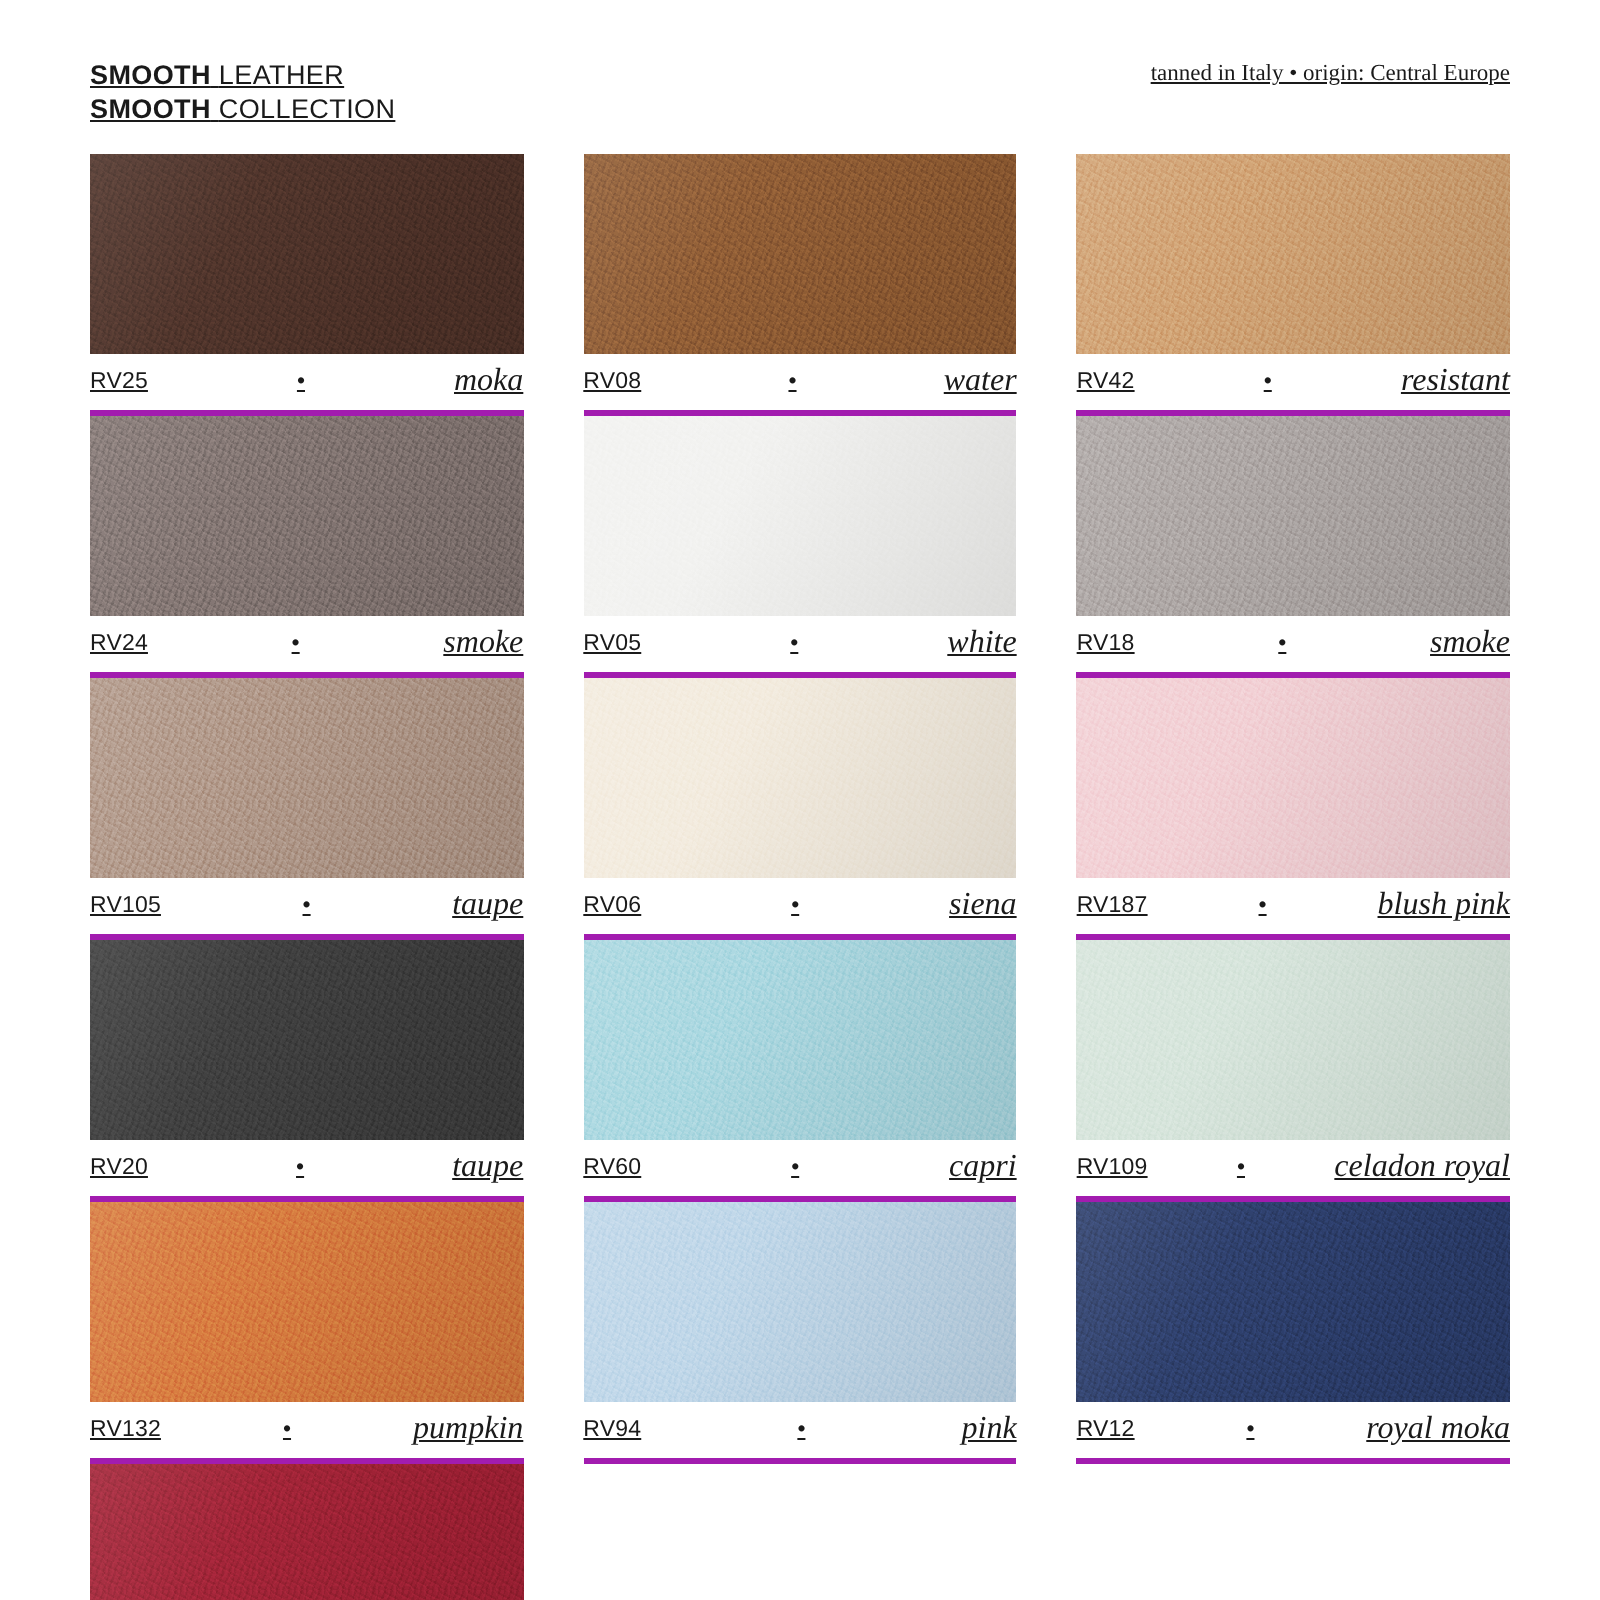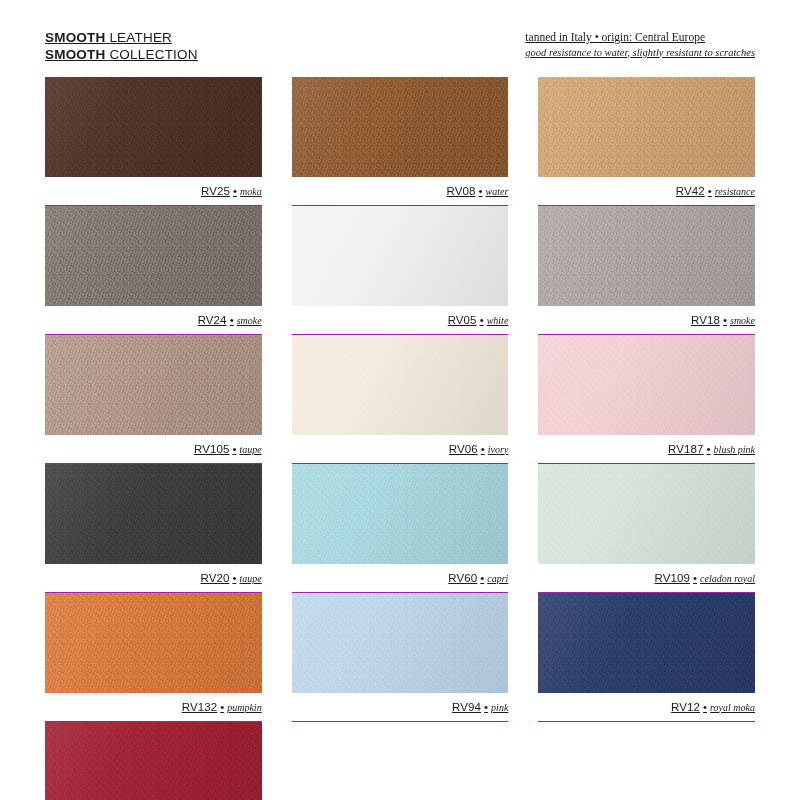--- a/index.html
+++ b/index.html
@@ -90,38 +90,38 @@
   }
   .swatch .sheen {
     position: absolute;
     inset: 0;
     background: linear-gradient(118deg, rgba(255,255,255,0.10) 0%, rgba(255,255,255,0.02) 34%, rgba(0,0,0,0.05) 72%, rgba(0,0,0,0.09) 100%);
   }
   .caption {
     height: 28px;
     display: flex;
     align-items: center;
-    justify-content: flex-end;
-    border-bottom: 1px solid #a21caf;
+    justify-content: space-between;
+    border-bottom: 3px solid #a21caf;
     white-space: nowrap;
   }
   .code {
     font-family: "Liberation Sans", sans-serif;
     font-size: 11.5px;
     letter-spacing: 0.1px;
   }
   .sep {
     font-family: "Liberation Sans", sans-serif;
     font-size: 11.5px;
     padding: 0 3px;
   }
   .name {
     font-family: "Liberation Serif", serif;
     font-style: italic;
-    font-size: 10px;
+    font-size: 16px;
   }
   .cell.empty .swatch,
   .cell.empty .caption {
     visibility: hidden;
     border-bottom: none;
   }
 </style>
 </head>
 <body>
 
@@ -133,21 +133,20 @@
         <span class="strong">SMOOTH</span>
         <span class="light">LEATHER</span>
       </div>
       <div class="title-line">
         <span class="strong">SMOOTH</span>
         <span class="light">COLLECTION</span>
       </div>
     </div>
     <div class="meta-block">
       <div class="meta-origin">tanned in Italy • origin: Central Europe</div>
-      <div class="meta-care">good resistance to water, slightly resistant to scratches</div>
     </div>
   </div>
 
   <div class="grid" id="swatch-grid">
       <div class="cell">
         <div class="swatch" style="background: rgb(74, 47, 38);">
           <div class="grain"></div>
           <div class="sheen"></div>
         </div>
         <div class="caption">
@@ -168,21 +167,21 @@
         </div>
       </div>
       <div class="cell">
         <div class="swatch" style="background: rgb(207, 158, 110);">
           <div class="grain"></div>
           <div class="sheen"></div>
         </div>
         <div class="caption">
           <span class="code">RV42</span>
           <span class="sep">•</span>
-          <span class="name">resistance</span>
+          <span class="name">resistant</span>
         </div>
       </div>
       <div class="cell">
         <div class="swatch" style="background: rgb(124, 111, 108);">
           <div class="grain"></div>
           <div class="sheen"></div>
         </div>
         <div class="caption">
           <span class="code">RV24</span>
           <span class="sep">•</span>
@@ -223,21 +222,21 @@
         </div>
       </div>
       <div class="cell">
         <div class="swatch" style="background: rgb(243, 235, 221);">
           <div class="grain"></div>
           <div class="sheen"></div>
         </div>
         <div class="caption">
           <span class="code">RV06</span>
           <span class="sep">•</span>
-          <span class="name">ivory</span>
+          <span class="name">siena</span>
         </div>
       </div>
       <div class="cell">
         <div class="swatch" style="background: rgb(242, 206, 211);">
           <div class="grain"></div>
           <div class="sheen"></div>
         </div>
         <div class="caption">
           <span class="code">RV187</span>
           <span class="sep">•</span>

